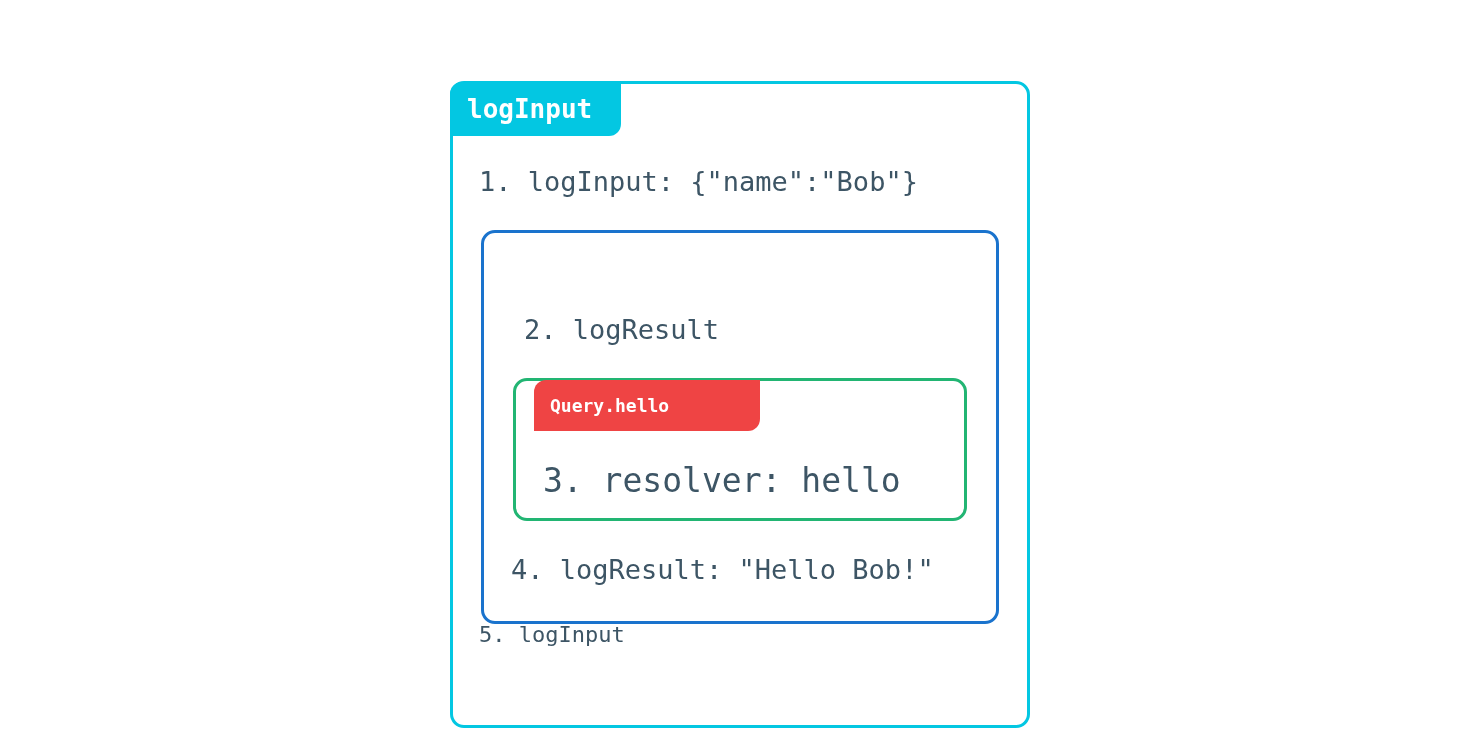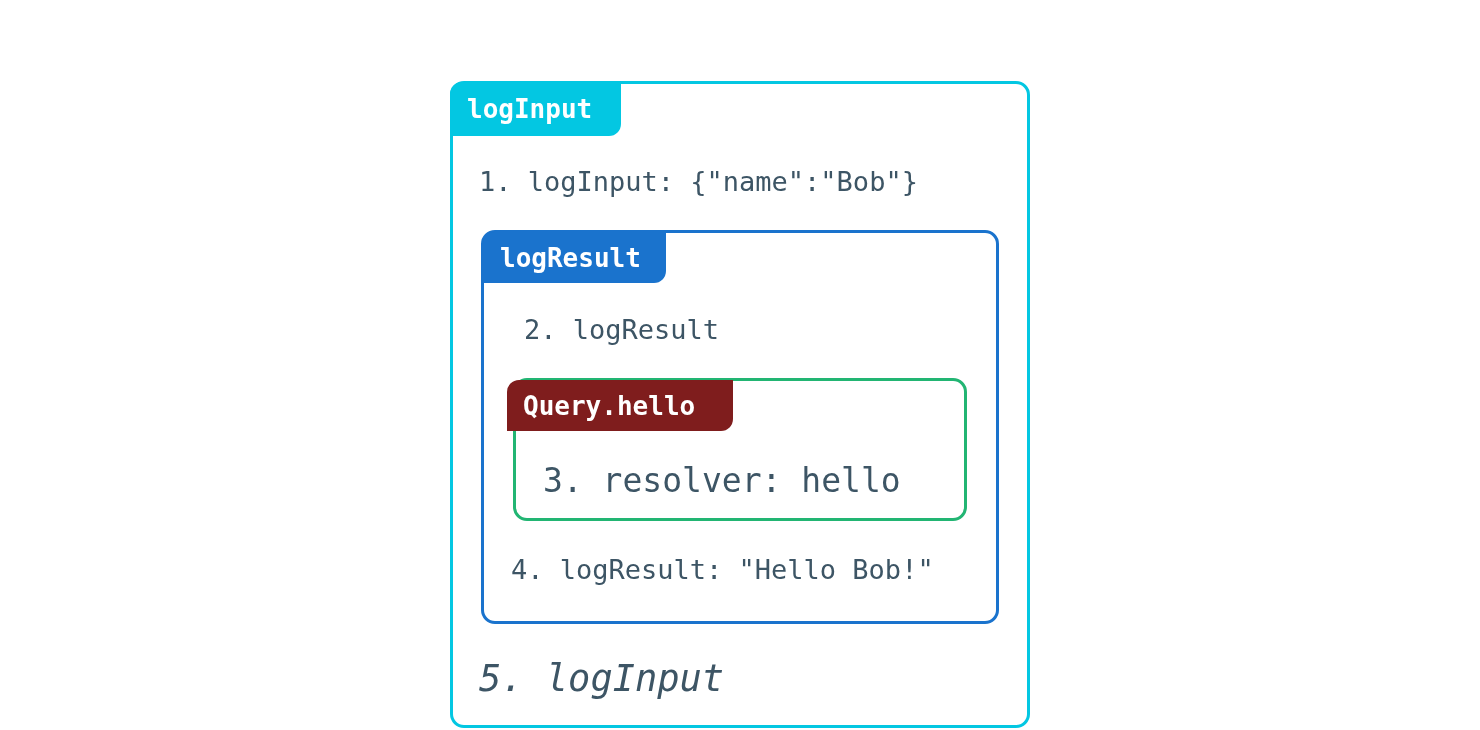--- a/index.html
+++ b/index.html
@@ -72,23 +72,22 @@
     font-size: 26px;
     padding-left: 17px;
   }
   #line-1 {
     left: 479px;
     top: 128px;
     font-size: 27px;
   }
   #line-5 {
     left: 479px;
-    top: 620px;
-    font-size: 37px;
-    font-style: italic;
+    top: 584px;
+    font-size: 22px;
   }
 
   
   #box-logresult {
     left: 481px;
     top: 190px;
     width: 518px;
     height: 394px;
     border-width: 3px;
     border-color: #1a73cd;
@@ -116,46 +115,45 @@
   
   #box-queryhello {
     left: 513px;
     top: 338px;
     width: 454px;
     height: 143px;
     border-width: 3px;
     border-color: #22b573;
   }
   #label-queryhello {
-    left: 507px;
+    left: 534px;
     top: 340px;
     width: 226px;
     height: 51px;
-    background: #7f1d1d;
-    font-size: 26px;
+    background: #ef4444;
+    font-size: 18px;
     padding-left: 16px;
   }
   #line-3 {
     left: 543px;
     top: 424px;
     font-size: 33px;
   }
 </style>
 </head>
 <body>
 
 <div class="stage">
 
   <div class="trace-box" id="box-loginput"></div>
   <div class="trace-label" id="label-loginput">logInput</div>
 
   <div class="trace-line" id="line-1">1. logInput: {"name":"Bob"}</div>
 
   <div class="trace-box" id="box-logresult"></div>
-  <div class="trace-label" id="label-logresult">logResult</div>
 
   <div class="trace-line" id="line-2">2. logResult</div>
 
   <div class="trace-box" id="box-queryhello"></div>
   <div class="trace-label" id="label-queryhello">Query.hello</div>
 
   <div class="trace-line" id="line-3">3. resolver: hello</div>
 
   <div class="trace-line" id="line-4">4. logResult: "Hello Bob!"</div>
 

